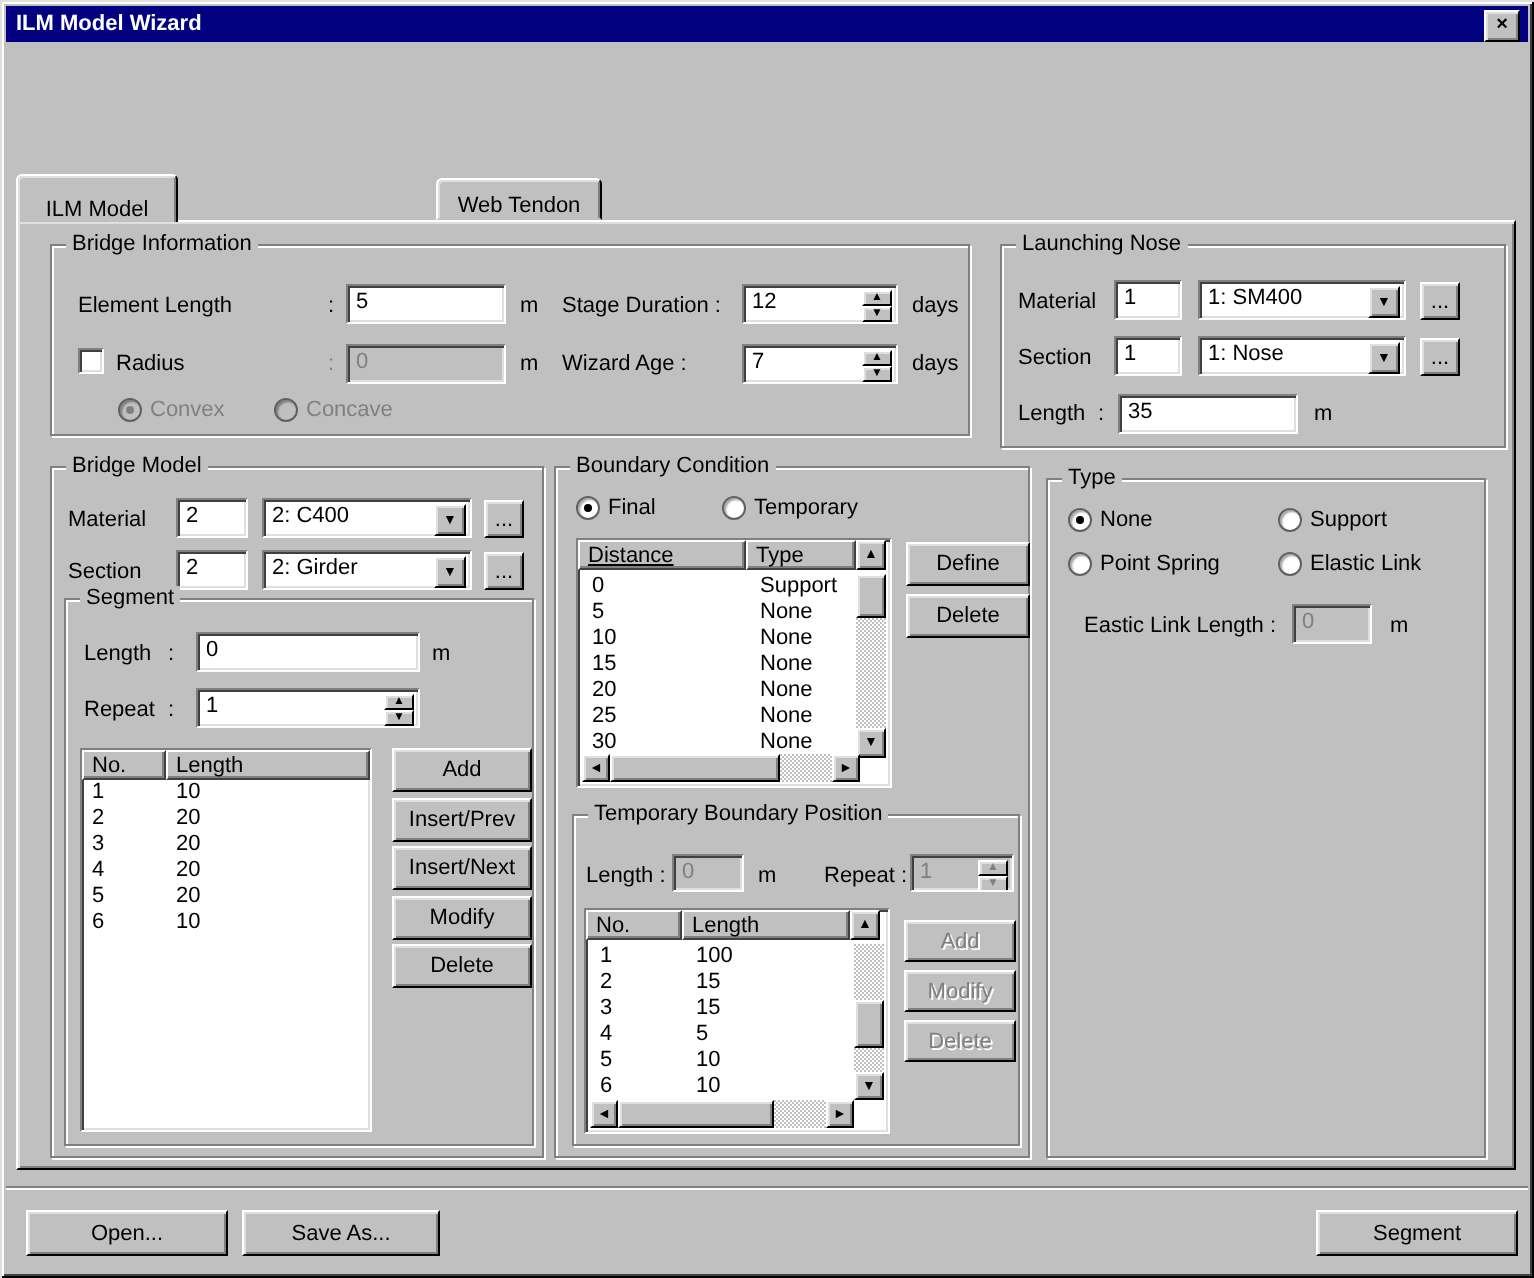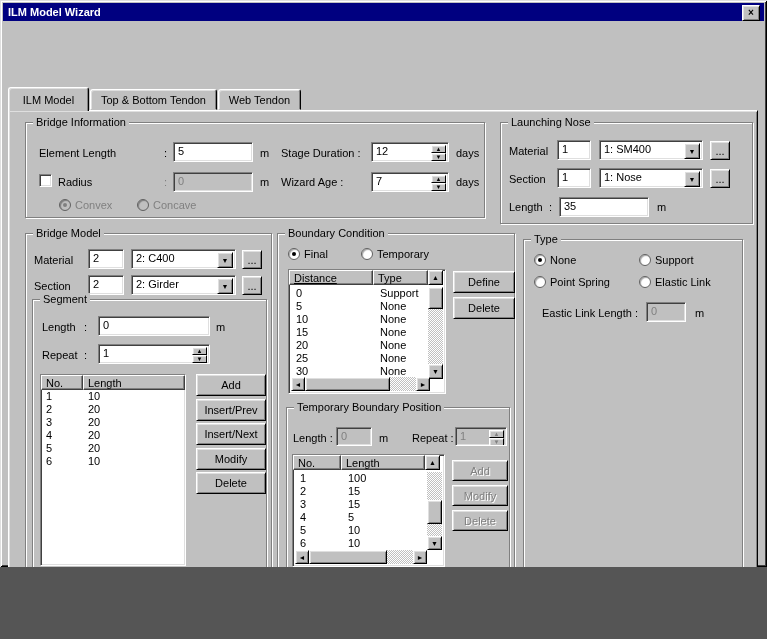--- a/index.html
+++ b/index.html
@@ -1,17 +1,17 @@
 <!DOCTYPE html>
 <html><head>
 <meta charset="utf-8">
 <style>
   html,body{margin:0;padding:0;background:#555;}
   #dlg{
-    position:relative;width:767px;height:567px;background:#c0c0c0;
+    position:relative;width:767px;height:639px;background:#c0c0c0;
     font-family:"Liberation Sans",sans-serif;font-size:11px;color:#000;
     box-shadow:inset 1px 1px 0 #dfdfdf, inset -1px -1px 0 #000,
                inset 2px 2px 0 #fff, inset -2px -2px 0 #404040;
     overflow:hidden;
   }
   .a{position:absolute;}
   .lbl{line-height:13px;white-space:nowrap;}
   .dis{color:#808080;}
   
   .titlebar{left:3px;top:3px;width:761px;height:18px;background:#000080;display:flex;align-items:center;}
@@ -49,21 +49,21 @@
     display:flex;align-items:center;justify-content:center;font-size:7px;line-height:7px;box-sizing:border-box;}
   
   .spin{position:absolute;top:2px;right:2px;width:15px;height:16px;display:flex;flex-direction:column;}
   .spinbtn{flex:1;background:#c0c0c0;border:1px solid;border-color:#fff #000 #000 #fff;
     box-shadow:inset 1px 1px 0 #dfdfdf;display:flex;align-items:center;justify-content:center;
     font-size:6px;line-height:6px;box-sizing:border-box;}
   .spinbtn.dis{color:#808080;}
   
   .tab{background:#c0c0c0;border:1px solid;border-color:#fff #000 #c0c0c0 #fff;
     box-shadow:inset 1px 1px 0 #dfdfdf, inset -1px 0 0 #808080;
-    border-radius:3px 3px 0 0;display:flex;align-items:center;justify-content:center;box-sizing:border-box;}
+    border-radius:3px 3px 0 0;display:flex;align-items:flex-end;justify-content:center;box-sizing:border-box;}
   .pane{background:#c0c0c0;border:1px solid;border-color:#fff #000 #000 #fff;
     box-shadow:inset 1px 1px 0 #dfdfdf, inset -1px -1px 0 #808080;box-sizing:border-box;}
   
   .tbl{background:#fff;border:1px solid;border-color:#808080 #fff #fff #808080;
     box-shadow:inset 1px 1px 0 #404040, inset -1px -1px 0 #dfdfdf;box-sizing:border-box;overflow:hidden;}
   .thead{display:flex;}
   .th{background:#c0c0c0;border:1px solid;border-color:#fff #404040 #404040 #fff;
     box-shadow:inset -1px -1px 0 #808080;box-sizing:border-box;height:15px;padding:1px 0 0 4px;white-space:nowrap;overflow:hidden;}
   .trow{display:flex;height:13px;line-height:13px;}
   .td{padding-left:5px;box-sizing:border-box;white-space:nowrap;overflow:hidden;}
@@ -84,23 +84,20 @@
 
   <div class="a titlebar">
     <span class="titletext">ILM Model Wizard</span>
     <span class="closebtn">×</span>
   </div>
 
 
   <div class="a tab" style="left:8px;top:87px;width:81px;height:24px;z-index:3;border-bottom:none;">
     <span>ILM Model</span>
   </div>
-  <div class="a tab" style="left:90px;top:89px;width:127px;height:21px;z-index:1;">
-    <span>Top &amp; Bottom Tendon</span>
-  </div>
   <div class="a tab" style="left:218px;top:89px;width:83px;height:21px;z-index:1;">
     <span>Web Tendon</span>
   </div>
   <div class="a pane" style="left:8px;top:110px;width:750px;height:475px;z-index:2;"></div>
 
   <div class="a grp" style="left:25px;top:122px;width:458px;height:94px;z-index:4;">
     <span class="grplbl">Bridge Information</span>
 
     <span class="a lbl" style="left:13px;top:24px;">Element Length</span>
     <span class="a lbl" style="left:138px;top:24px;">:</span>

